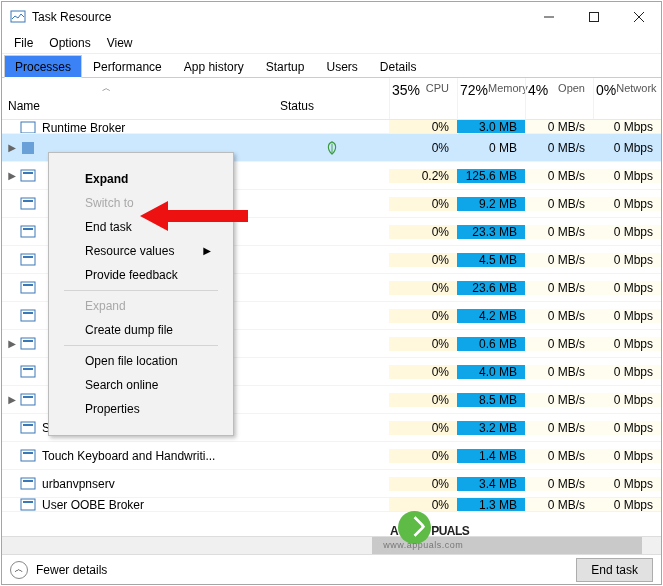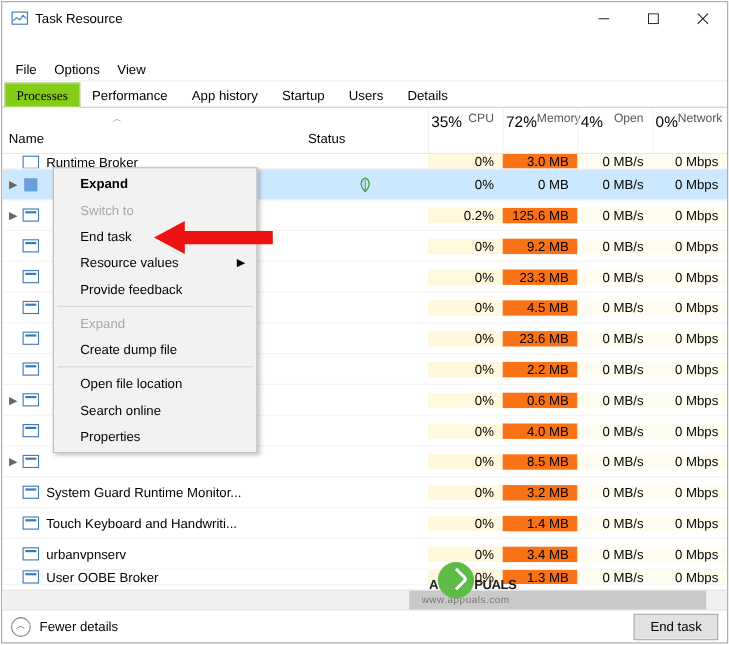--- a/index.html
+++ b/index.html
@@ -6,54 +6,54 @@
 html, body { width: 663px; height: 586px; background: #fff; overflow: hidden; position: relative; }
 
 .window { border: 1px solid #a5a5a5; width: 661px; height: 584px; margin: 1px; display: flex; flex-direction: column; background: #fff; }
 
 .titlebar { height: 30px; display: flex; align-items: center; padding: 0 0 0 8px; }
 .titlebar .icon { width: 16px; height: 16px; margin-right: 6px; }
 .titlebar .title { flex: 1; font-size: 12px; }
 .titlebar .btn { width: 45px; height: 29px; display: flex; align-items: center; justify-content: center; color: #222; }
 .titlebar .btn svg { width: 10px; height: 10px; }
 
-.menubar { height: 22px; display: flex; align-items: center; padding: 0 4px; border-bottom: 1px solid #eee; margin-top: 20px; }
+.menubar { height: 22px; display: flex; align-items: center; padding: 0 4px; border-bottom: 1px solid #eee; }
 .menubar span { padding: 2px 8px; }
 
 .tabs { display: flex; border-bottom: 1px solid #ccc; height: 24px; padding: 0 2px; }
 .tab { padding: 4px 10px 3px; border: 1px solid transparent; position: relative; top: 1px; }
-.tab.active { border: 1px solid #ccc; border-bottom: 1px solid #fff; background: #84cc16; font-family: Liberation Serif, serif; }
+.tab.active { border: 1px solid #ccc; border-bottom: 1px solid #fff; background: #3b82f6; }
 
 .headers { display: flex; height: 42px; border-bottom: 1px solid #e8e8e8; }
 .col-name { flex: 1; display: flex; align-items: flex-end; padding: 0 6px 6px; position: relative; }
 .col-name .sort { position: absolute; left: 100px; top: 4px; font-size: 9px; color: #666; }
 .col-status { width: 115px; display: flex; align-items: flex-end; padding: 0 6px 6px; }
 .col { width: 68px; text-align: right; padding: 4px 8px 6px 2px; display: flex; flex-direction: row; justify-content: space-between; border-left: 1px solid #f2f2f2; }
 .col .pct { font-size: 14px; }
 .col .lbl { font-size: 11px; color: #555; }
 
 .rows { flex: 1; overflow: hidden; position: relative; }
 .row { height: 28px; display: flex; align-items: center; border-bottom: 1px solid #f3f3f3; }
 .row .c-name { flex: 1; display: flex; align-items: center; padding-left: 4px; overflow: hidden; white-space: nowrap; }
 .row .chev { width: 12px; text-align: center; font-size: 10px; color: #666; }
 .row .ico { width: 16px; height: 16px; margin: 0 6px 0 2px; flex-shrink: 0; }
 .row .c-status { width: 115px; display: flex; align-items: center; justify-content: center; }
 .row .c { width: 68px; text-align: right; padding-right: 8px; }
 .row .cpu { background: #fff8dc; }
-.row .mem { background: #f97316; }
+.row .mem { background: #0ea5e9; }
 .row .disk { background: #fffdf0; }
 .row .net { background: #fffdf0; }
 
 .halfrow { height: 14px; justify-content: space-between; }
 .row.sel { background: #cce8ff; }
 .row.sel .c { background: transparent !important; }
 
 .leaf svg { color: #4c88c2; }
 
-.ctxmenu { position: absolute; left: 48px; top: 152px; width: 186px; background: #f2f2f2; border: 1px solid #bcbcbc; box-shadow: 2px 2px 4px rgba(0,0,0,.25); padding: 2px; z-index: 10; }
+.ctxmenu { position: absolute; left: 48px; top: 152px; width: 186px; background: #f2f2f2; border: 1px solid #bcbcbc; box-shadow: 2px 2px 4px rgba(0,0,0,.25); padding: 14px; z-index: 10; }
 .ctxmenu .mi { padding: 5px 22px; font-size: 12px; position: relative; }
 .ctxmenu .mi.bold { font-weight: bold; }
 .ctxmenu .mi.dis { color: #a9a9a9; }
 .ctxmenu .sep { height: 1px; background: #d4d4d4; margin: 3px 1px; }
 .ctxmenu .arrow { position: absolute; right: 8px; top: 6px; font-size: 10px; }
 
 .redarrow { position: absolute; left: 140px; top: 199px; z-index: 20; pointer-events: none; }
 
 .hdiv { height: 1px; background: #ddd; }
 .hscroll { height: 17px; background: #f0f0f0; display: flex; }
@@ -260,21 +260,21 @@
           <div class="c-name">
             <span class="chev"></span>
             <span class="ico"><svg viewBox="0 0 16 16">
                 <rect x="1" y="2" width="14" height="11" fill="#fff" stroke="#3a78b6"></rect>
                 <rect x="3" y="4" width="10" height="2" fill="#3a78b6"></rect>
               </svg></span>
             <span></span>
           </div>
           <div class="c-status"></div>
           <div class="c cpu">0%</div>
-          <div class="c mem">2.2 MB</div>
+          <div class="c mem">4.2 MB</div>
           <div class="c disk">0 MB/s</div>
           <div class="c net">0 Mbps</div>
         </div>
         <div class="row">
           <div class="c-name">
             <span class="chev">▶</span>
             <span class="ico"><svg viewBox="0 0 16 16">
                 <rect x="1" y="2" width="14" height="11" fill="#fff" stroke="#3a78b6"></rect>
                 <rect x="3" y="4" width="10" height="2" fill="#3a78b6"></rect>
               </svg></span>

